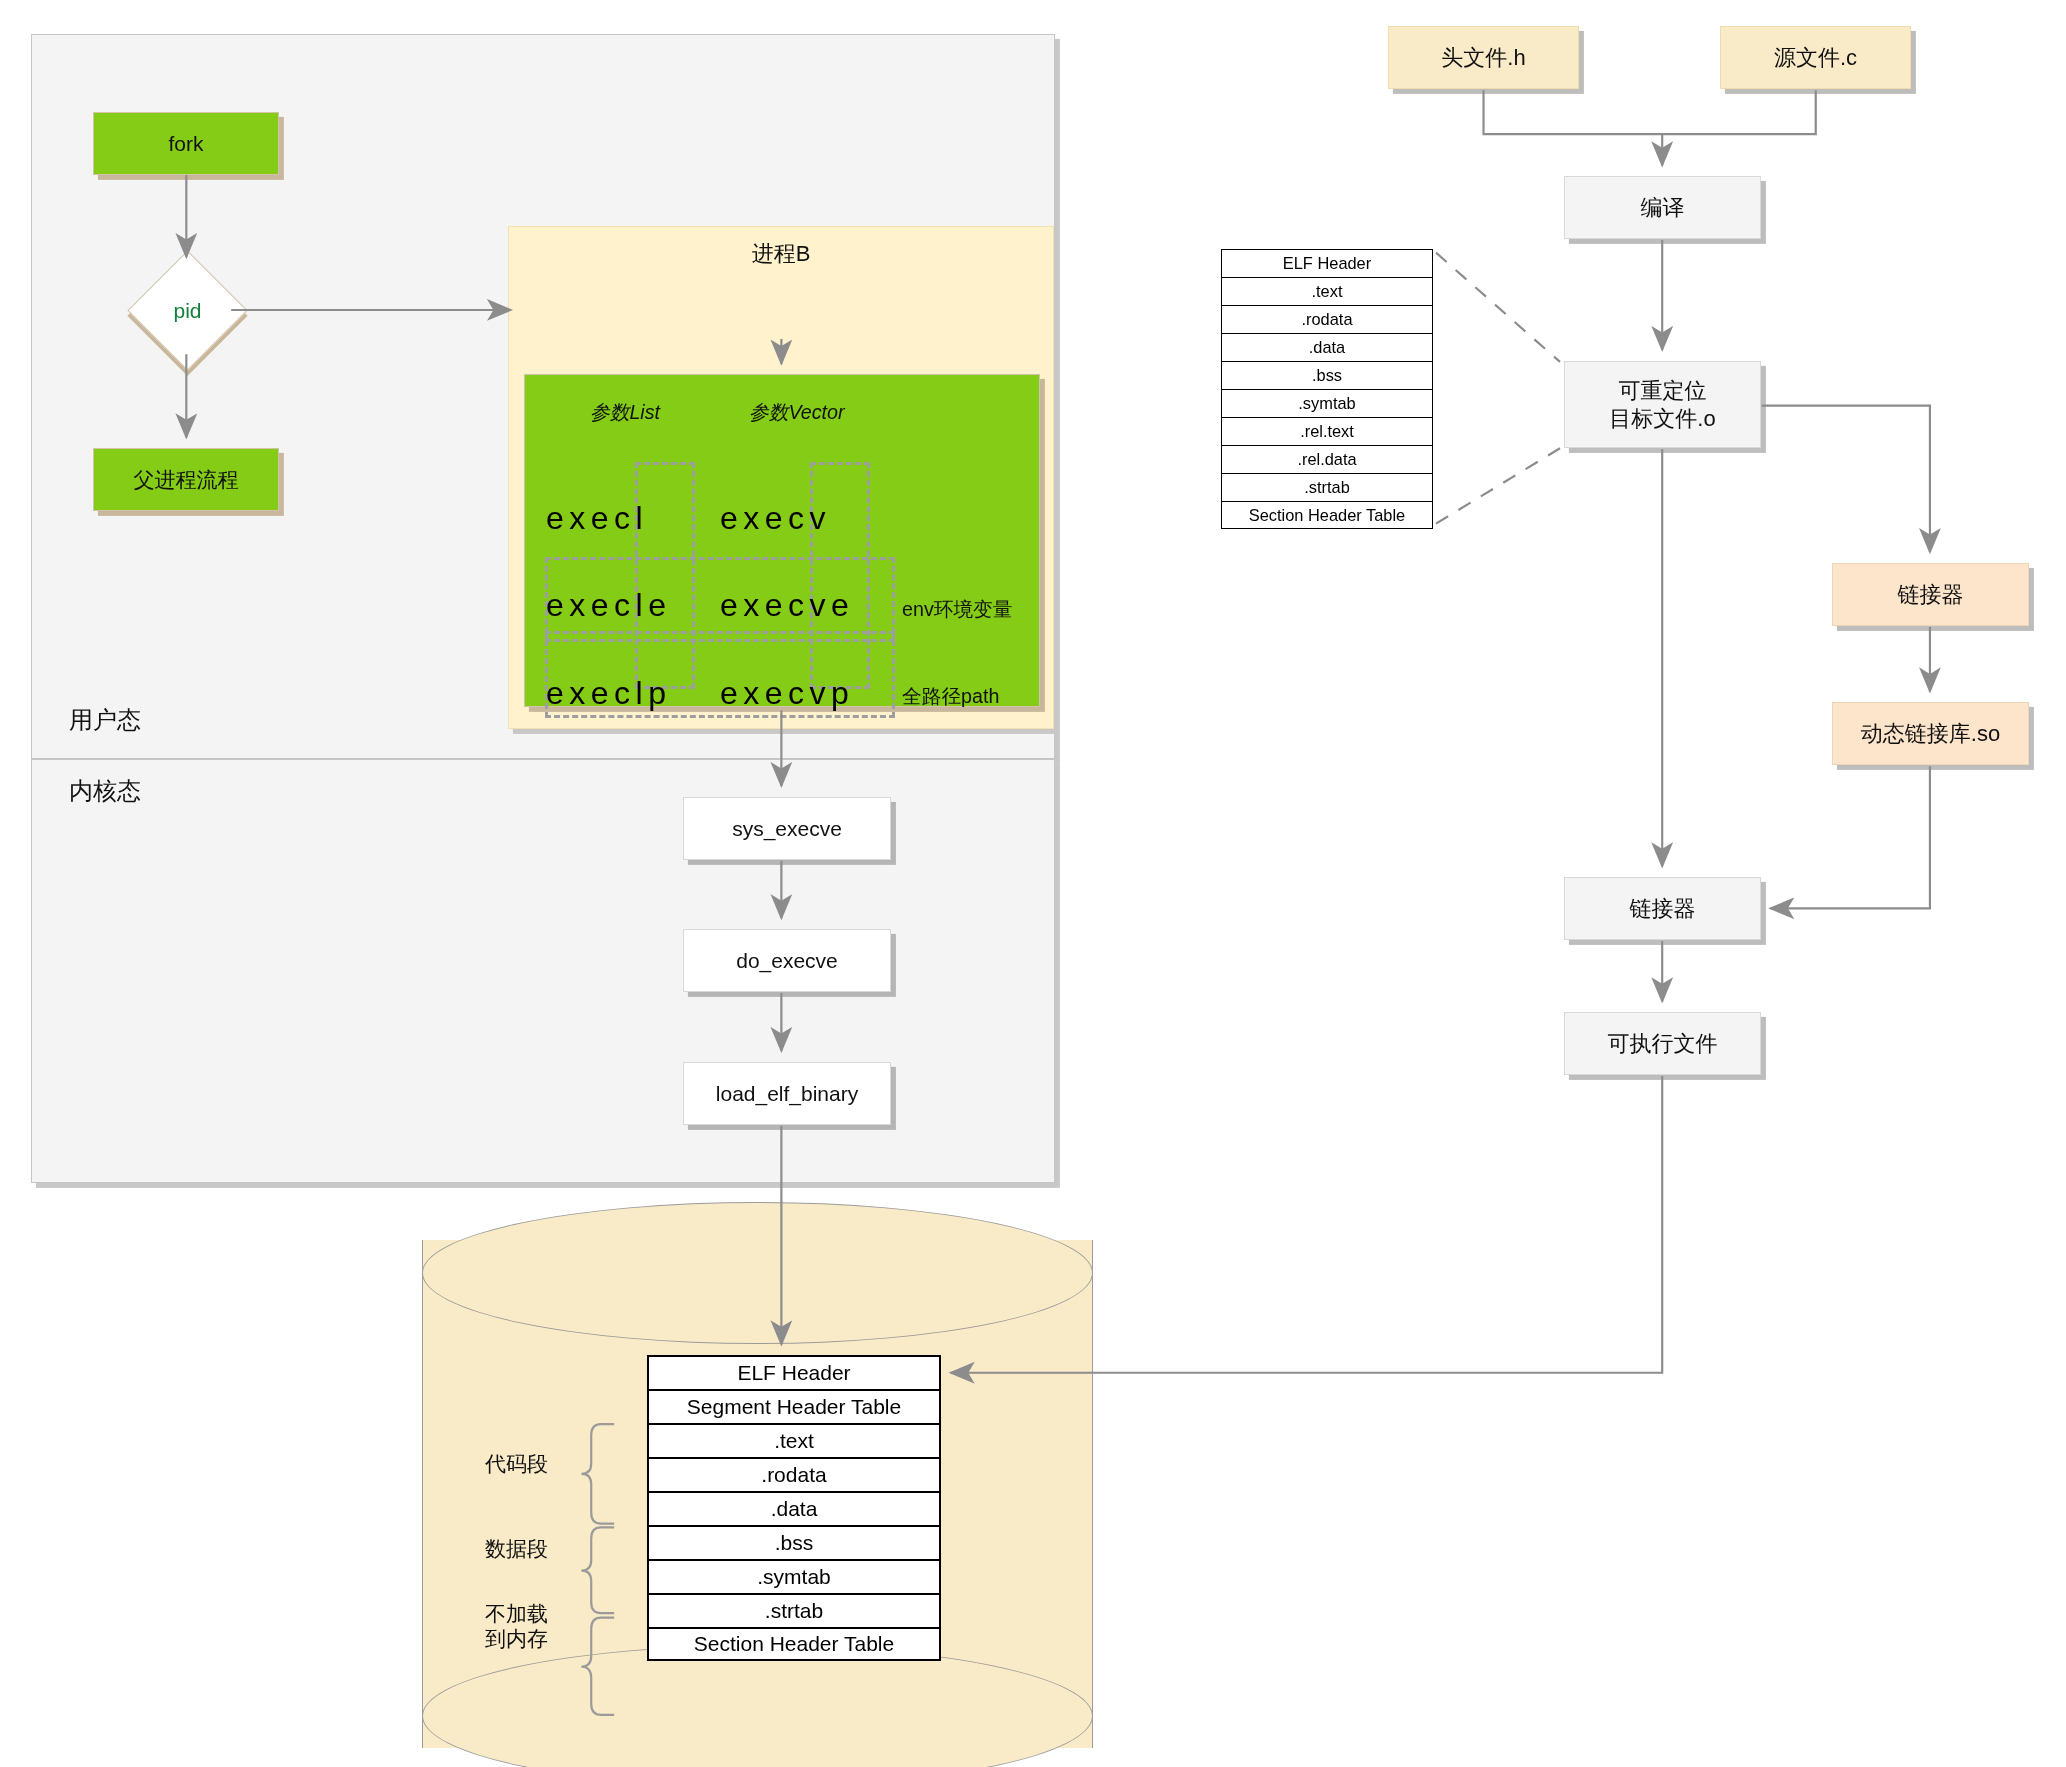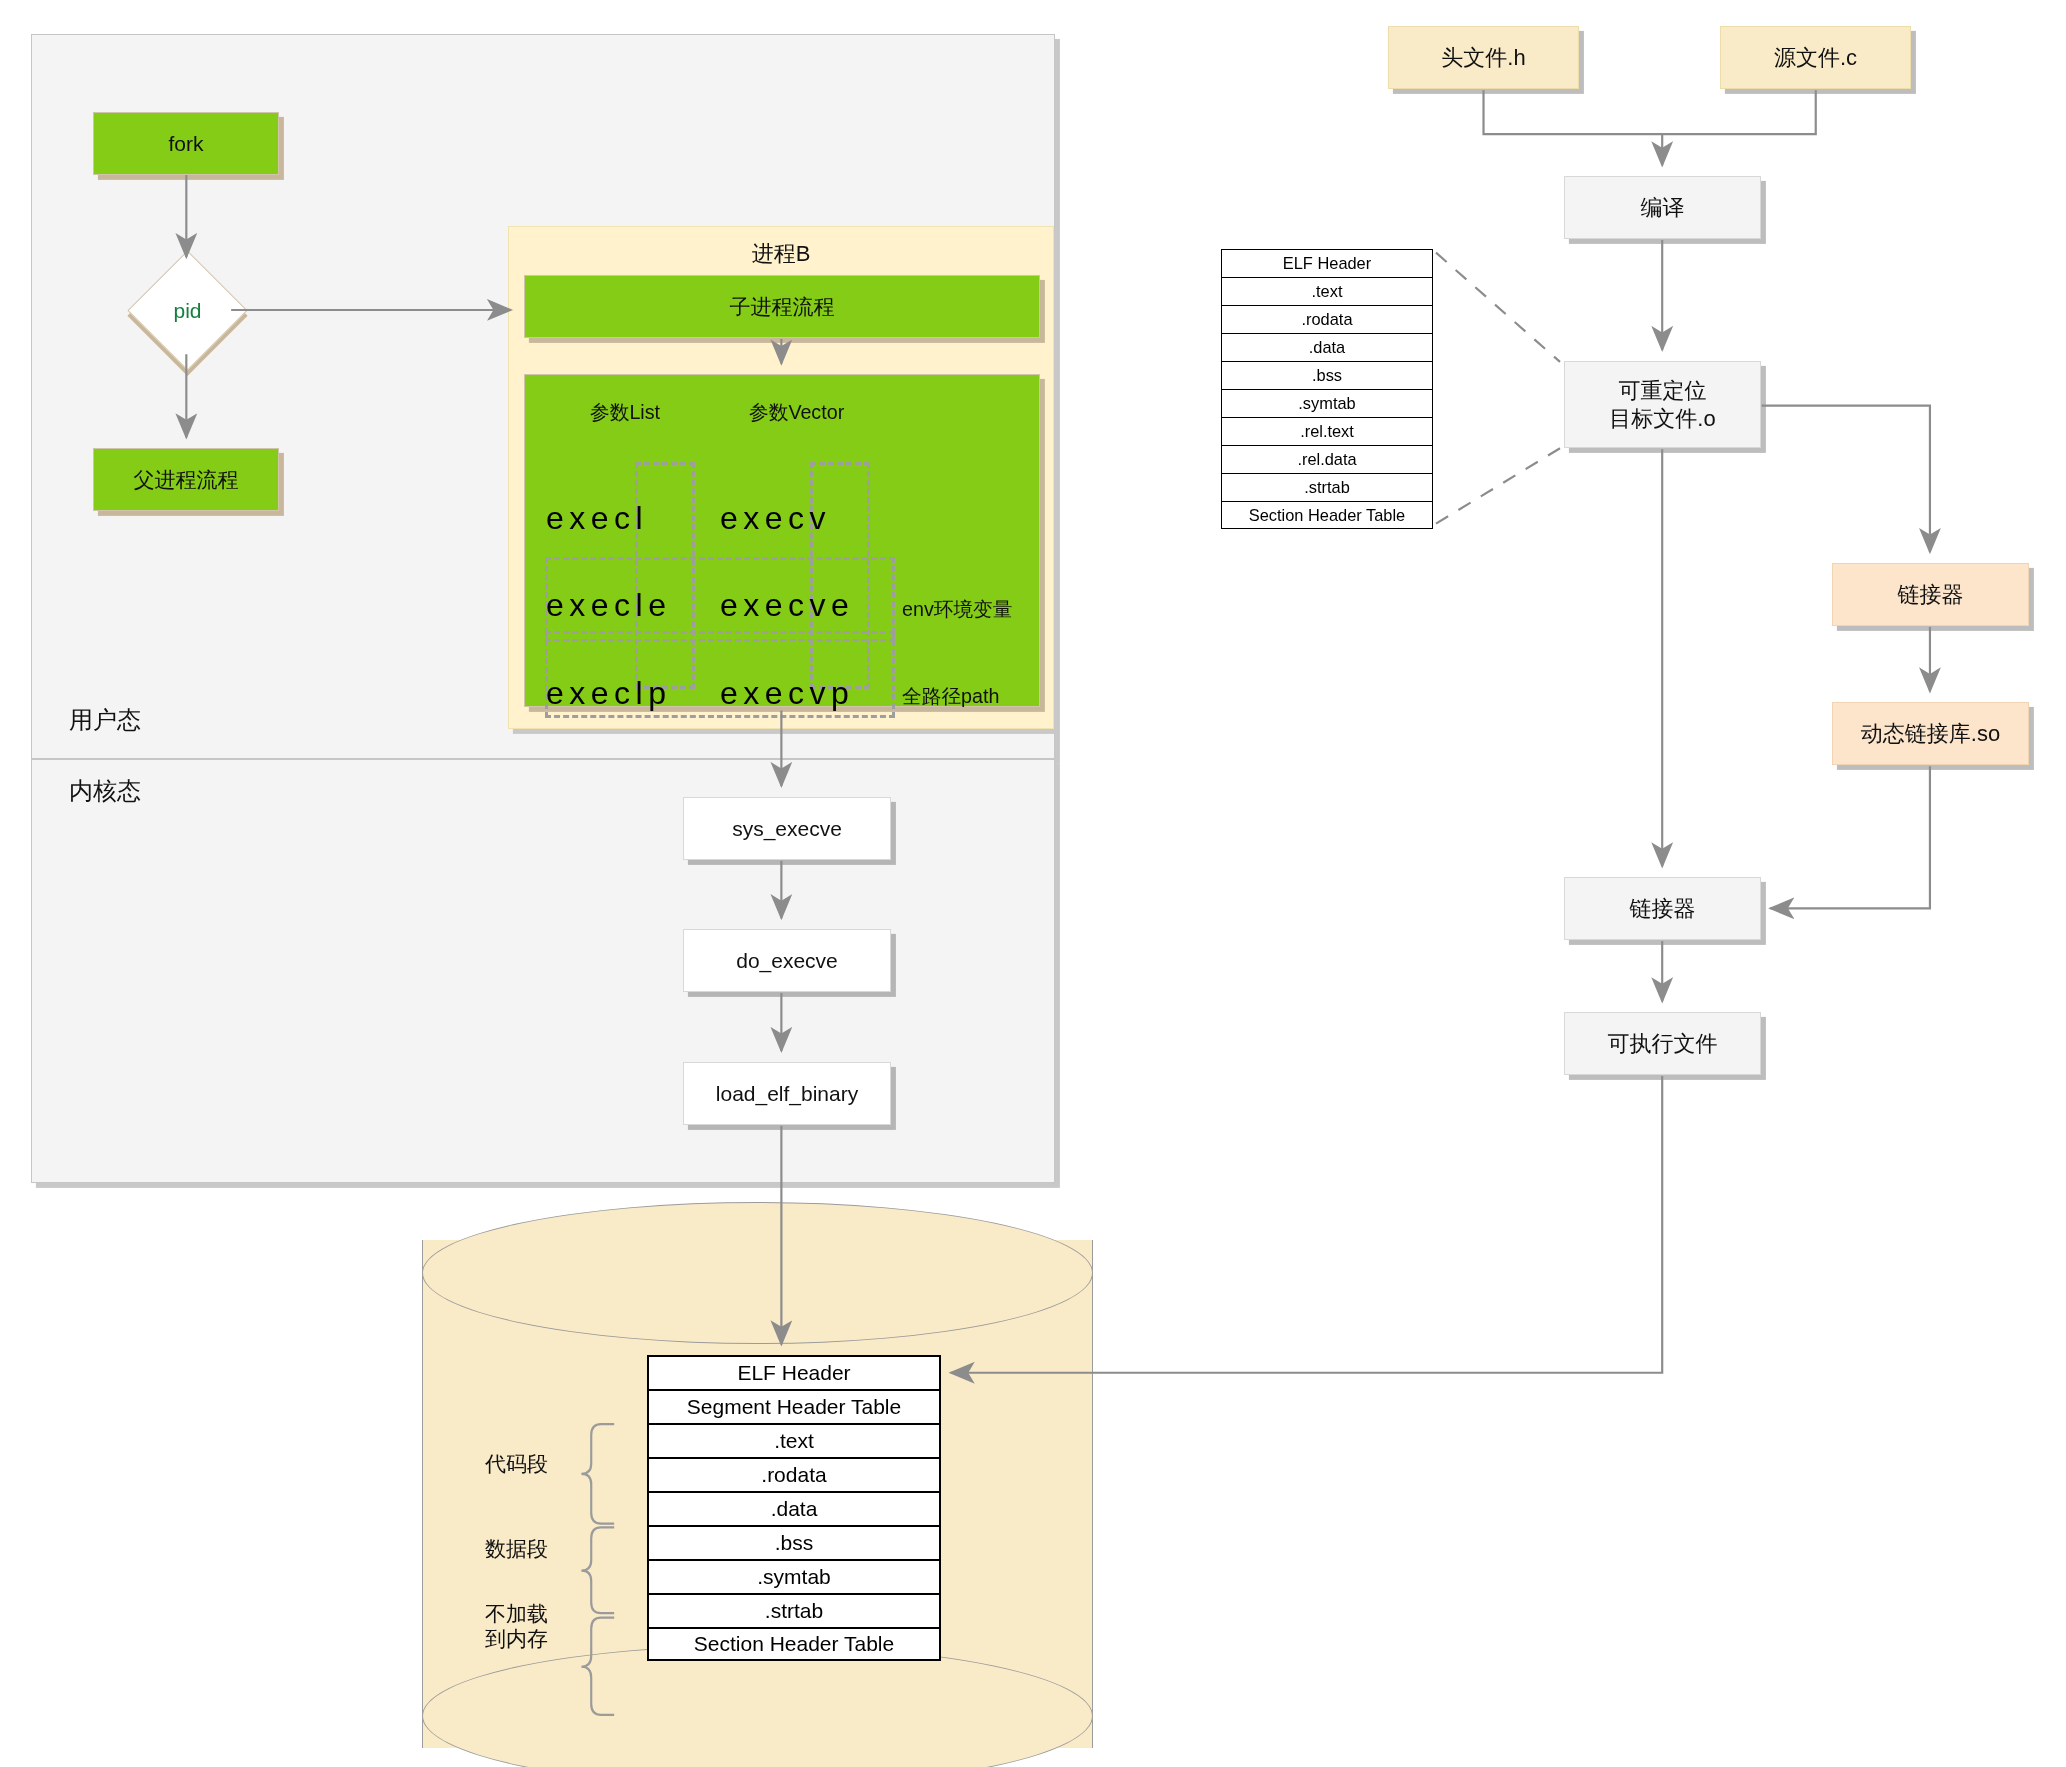--- a/index.html
+++ b/index.html
@@ -87,21 +87,21 @@
     border-bottom-width:0;
     display:flex;align-items:center;justify-content:center;
     color:#000;
   }
   .elfrow:last-child{border-bottom-width:1.6px;}
 
   .memtable .elfrow{border-width:2.2px;border-bottom-width:0;font-size:21px;}
   .memtable .elfrow:last-child{border-bottom-width:2.2px;}
   .objtable .elfrow{border-width:1.6px;border-bottom-width:0;font-size:16.4px;}
   .objtable .elfrow:last-child{border-bottom-width:1.6px;}
-  .exec-col-title{position:absolute;font-size:19.7px;color:#111;white-space:nowrap;}
+  .exec-col-title{position:absolute;font-size:19.7px;color:#111;white-space:nowrap;font-style:italic;}
   .exec-word{
     position:absolute;font-size:32px;color:#000;letter-spacing:5.5px;white-space:nowrap;
     font-family:"Liberation Sans","DejaVu Sans",sans-serif;
   }
   .dash{position:absolute;border:3.3px dashed #9e9e9e;box-sizing:border-box;}
   .sidelabel{position:absolute;font-size:19.7px;color:#111;white-space:nowrap;}
 
   
   .cyl-body{
     position:absolute;background:#faebc8;
@@ -132,21 +132,20 @@
     <div class="diamond"></div>
     <div class="diamond-text">pid</div>
   </div>
 
   <div class="node wbox" style="left:93px;top:448px;width:186px;height:63px;">父进程流程</div>
 
   <div class="node box-process-b" style="left:508px;top:226px;width:546px;height:503px;display:block;">
     <div class="container-title">进程B</div>
   </div>
 
-  <div class="node wbox" style="left:524px;top:275px;width:516px;height:63px;">子进程流程</div>
 
   <div class="node wbox" style="left:524px;top:374px;width:516px;height:333px;display:block;"></div>
 
   <div class="exec-col-title" style="left:590px;top:399px;">参数List</div>
   <div class="exec-col-title" style="left:749px;top:399px;">参数Vector</div>
 
   <div class="dash" style="left:635px;top:462px;width:60px;height:227px;"></div>
 
   <div class="dash" style="left:810px;top:462px;width:60px;height:227px;"></div>
 

